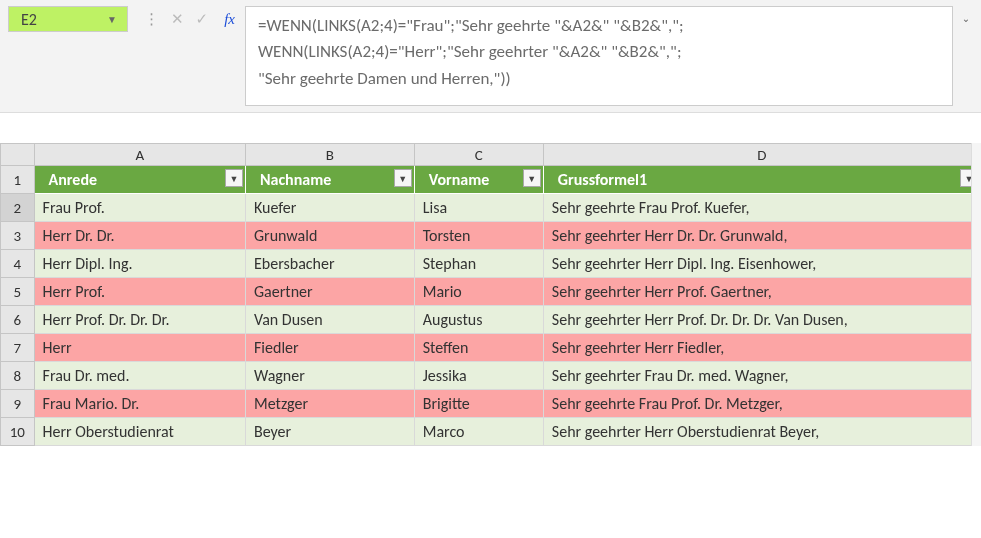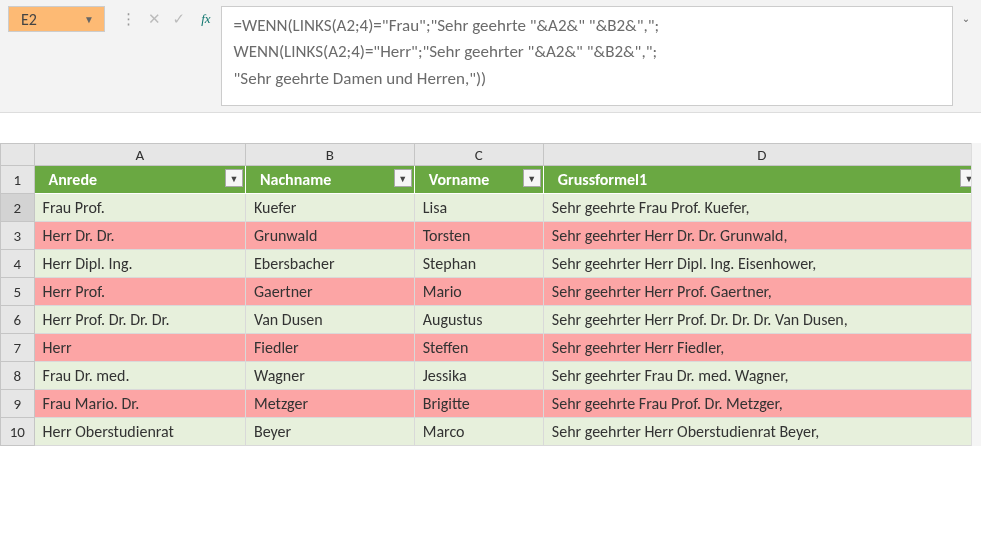--- a/index.html
+++ b/index.html
@@ -13,23 +13,23 @@
     position: relative;
   }
   .top-bar {
     background: #f3f3f3;
     border-bottom: 1px solid #ddd;
     padding: 6px 8px 6px 8px;
     display: flex;
     align-items: flex-start;
   }
   .name-box {
-    width: 97px;
+    width: 120px;
     height: 26px;
-    background: #fdba74;
+    background: #bef264;
     border: 1px solid #ccc;
     padding: 2px 10px 2px 12px;
     display: flex;
     align-items: center;
     justify-content: space-between;
     font-size: 16px;
     color: #444;
   }
   .name-box .caret {
     font-size: 10px;
@@ -38,23 +38,23 @@
   .sep-btns {
     display: flex;
     align-items: center;
     margin: 0 10px;
     height: 26px;
     color: #999;
   }
   .sep-btns span { margin: 0 6px; font-size: 15px; }
   .fx-label {
     font-style: italic;
-    color: #0f766e;
+    color: #1d4ed8;
     font-family: 'Times New Roman', serif;
-    font-size: 13px;
+    font-size: 15px;
     margin-right: 10px;
     display: flex;
     align-items: center;
     height: 26px;
   }
   .formula-wrap {
     flex: 1;
     background: #fff;
     border: 1px solid #ccc;
     padding: 6px 12px;

